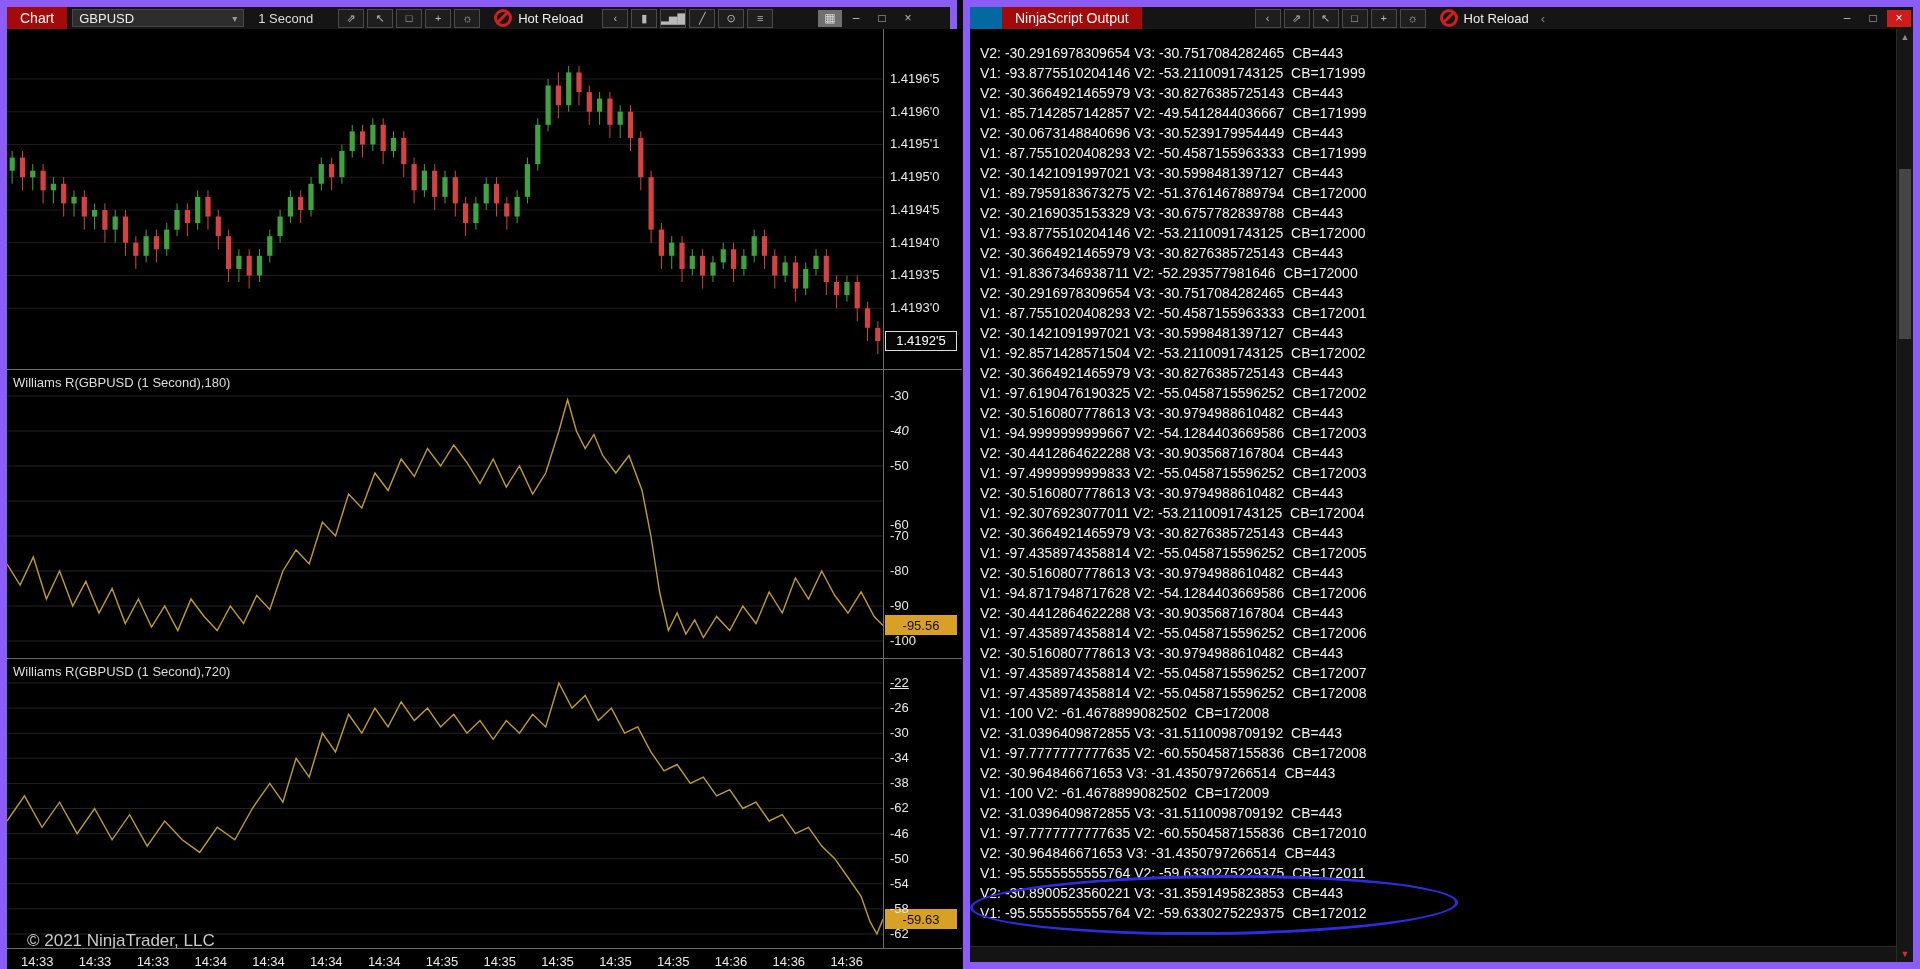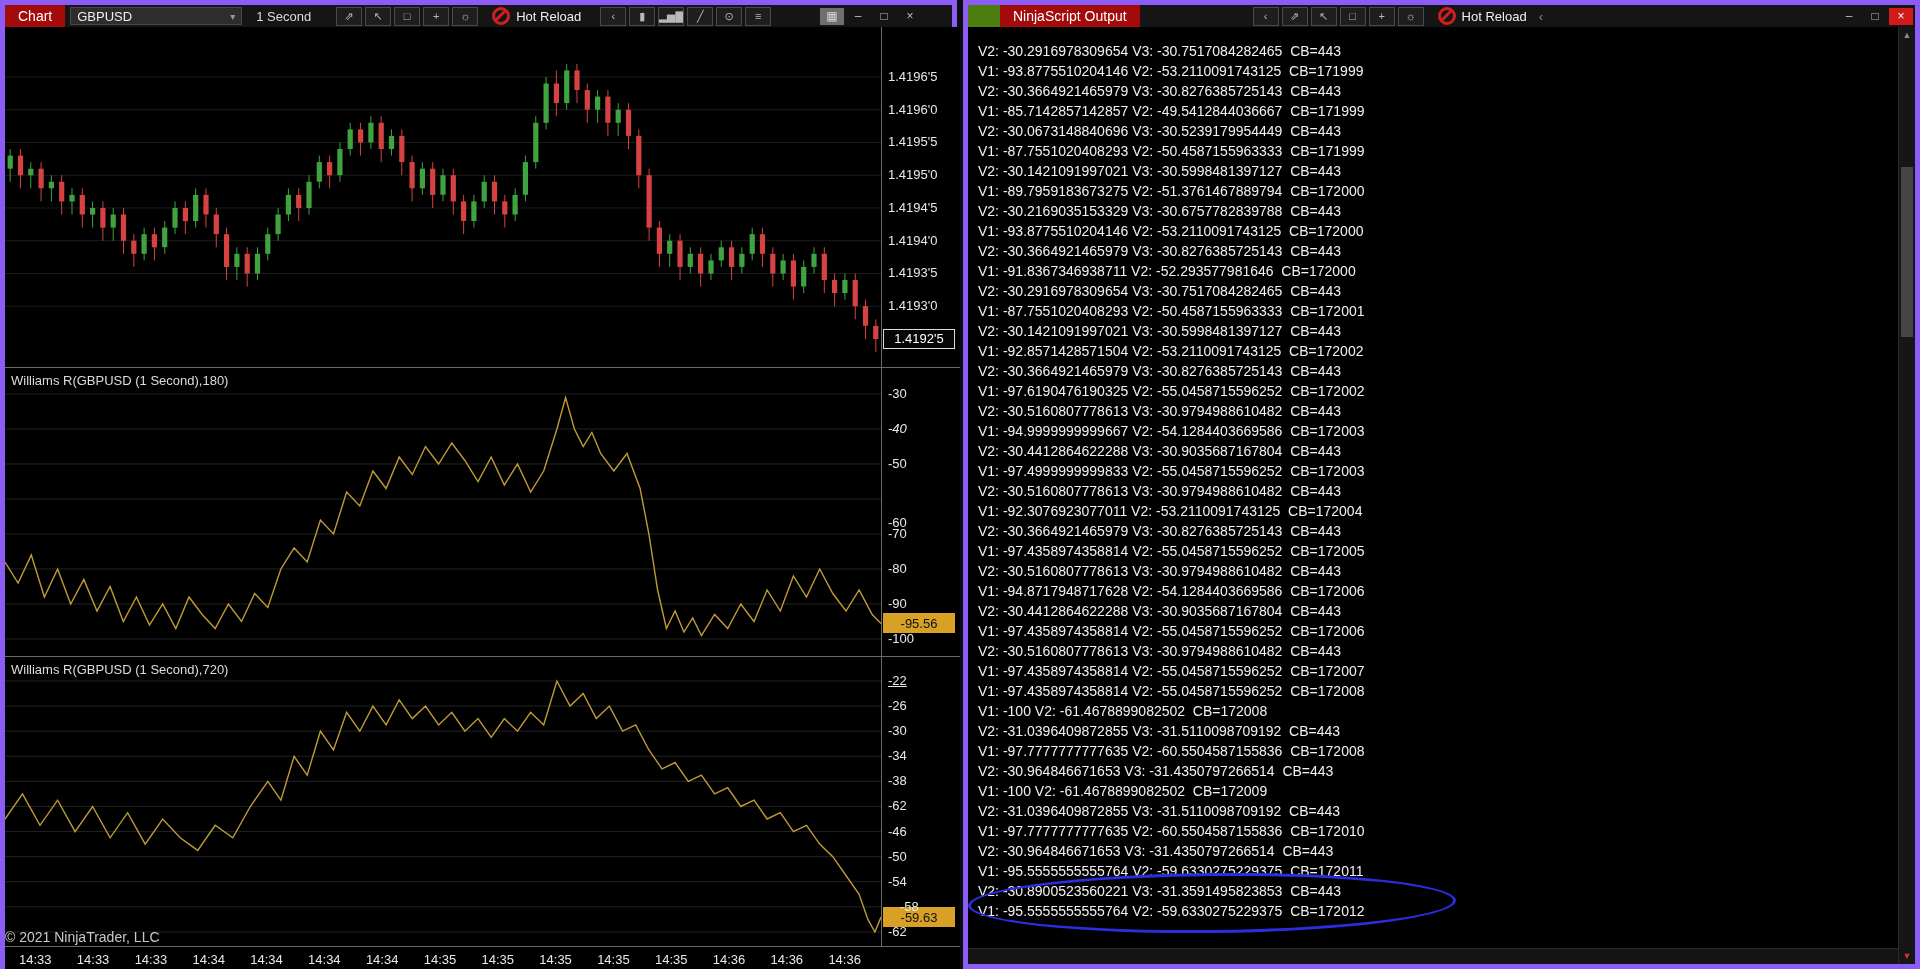--- a/index.html
+++ b/index.html
@@ -1,17 +1,17 @@
 <!DOCTYPE html>
 <html><head>
 <meta charset="utf-8">
 <style>
   html,body{margin:0;padding:0;background:#0c0c0c;width:1920px;height:969px;overflow:hidden;
     font-family:"Liberation Sans",sans-serif;}
-  .window{position:absolute;top:0;height:969px;background:#4d7c0f;border:5px solid #8b5cf6;box-sizing:border-box;}
+  .window{position:absolute;top:0;height:969px;background:#0369a1;border:7px solid #8b5cf6;box-sizing:border-box;}
   #chart-window{left:0;width:957px;}
   #output-window{left:963px;width:957px;padding-left:32px;}
 
   .titlebar{height:22px;background:#151515;display:flex;align-items:center;border-bottom:1px solid #3a3a3a;position:relative;}
   .red-label{background:#a30b0b;color:#fff;height:22px;display:flex;align-items:center;padding:0 13px;font-size:14px;flex:0 0 auto;}
   .symbol-select{margin-left:5px;background:#2d2d2d;border:1px solid #484848;color:#eee;height:16px;width:158px;
     display:flex;align-items:center;justify-content:space-between;padding:0 6px;font-size:13px;}
   .symbol-select .chev{color:#9a9a9a;font-size:10px;}
   .interval{color:#ddd;font-size:13px;margin-left:14px;}
   .tb-group{display:flex;align-items:center;}
@@ -33,21 +33,21 @@
 
   .chart-body{position:absolute;top:22px;left:0;width:955px;height:919px;background:#000;}
   svg.panel{position:absolute;left:0;display:block;}
   .sep{position:absolute;left:0;width:955px;height:1px;background:#6b6b6b;}
   .axis-col{position:absolute;left:876px;top:0;width:79px;height:919px;border-left:1px solid #6b6b6b;box-sizing:border-box;}
   .tick{position:absolute;left:6px;color:#e8e8e8;font-size:13px;white-space:nowrap;}
   .badge{position:absolute;left:1px;width:72px;height:20px;display:flex;align-items:center;justify-content:center;font-size:13px;box-sizing:border-box;}
   .badge.price{background:#060606;border:1px solid #dcdcdc;color:#fff;}
   .badge.gold{background:#d8a125;color:#101010;}
   .panel-label{position:absolute;left:6px;color:#ddd;font-size:13px;}
-  .copyright{position:absolute;left:0;color:#c9c9c9;font-size:14px;}
+  .copyright{position:absolute;left:20px;color:#c9c9c9;font-size:17px;}
   .time-axis{position:absolute;top:941px;left:0;width:955px;height:26px;border-top:1px solid #6b6b6b;box-sizing:border-box;background:#000;}
   .time-labels{width:876px;display:flex;justify-content:space-between;padding:5px 20px 0 14px;box-sizing:border-box;color:#e8e8e8;font-size:13px;}
 
   .output-body{position:absolute;top:22px;left:0;right:0;bottom:0;background:#000;overflow:hidden;}
   .lines-wrap{padding:14px 24px 0 10px;}
   .out-line{white-space:pre;height:20px;line-height:20px;font-size:14px;color:#f2f2f2;}
   .ellipse-annot{position:absolute;left:0px;top:846px;width:482px;height:54px;border:3px solid #2a2ee0;border-radius:50%;
     transform:rotate(-0.6deg);pointer-events:none;z-index:5;}
   .vscroll{position:absolute;right:0;top:0;bottom:0;width:17px;background:#161616;border-left:1px solid #2a2a2a;box-sizing:border-box;}
   .vscroll .arr{position:absolute;width:100%;text-align:center;font-size:9px;color:#8a8a8a;}
@@ -304,21 +304,21 @@
     <div class="sep" style="top:629px"></div>
     <div class="panel-label" style="top:346px">Williams R(GBPUSD (1 Second),180)</div>
     <div class="panel-label" style="top:635px">Williams R(GBPUSD (1 Second),720)</div>
     <div class="copyright" style="top:902px">© 2021 NinjaTrader, LLC</div>
     <div class="axis-col">
       <div class="badge price" style="top: 301.976px;">1.4192'5</div>
       <div class="badge gold" style="top: 586.445px;">-95.56</div>
       <div class="badge gold" style="top: 880.103px;">-59.63</div>
     <div class="tick" style="top: 41.9765px;">1.4196'5</div>
         <div class="tick" style="top: 74.7265px;">1.4196'0</div>
-        <div class="tick" style="top: 107.476px;">1.4195'5</div>
+        <div class="tick" style="top: 107.476px;">1.4195'1</div>
         <div class="tick" style="top: 140.226px;">1.4195'0</div>
         <div class="tick" style="top: 172.976px;">1.4194'5</div>
         <div class="tick" style="top: 205.726px;">1.4194'0</div>
         <div class="tick" style="top: 238.476px;">1.4193'5</div>
         <div class="tick" style="top: 271.226px;">1.4193'0</div>
         <div class="tick" style="top: 358.985px;">-30</div>
         <div class="tick" style="top: 393.985px; font-style: italic;">-40</div>
         <div class="tick" style="top: 428.985px;">-50</div>
         <div class="tick" style="top: 488px; text-align: right;">-60</div>
         <div class="tick" style="top: 498.985px;">-70</div>
@@ -327,21 +327,21 @@
         <div class="tick" style="top: 603.985px; text-align: right;">-100</div>
         <div class="tick" style="top: 645.975px; text-decoration: underline;">-22</div>
         <div class="tick" style="top: 671.074px;">-26</div>
         <div class="tick" style="top: 696.174px;">-30</div>
         <div class="tick" style="top: 721.274px;">-34</div>
         <div class="tick" style="top: 746.375px;">-38</div>
         <div class="tick" style="top: 771.475px;">-62</div>
         <div class="tick" style="top: 796.574px;">-46</div>
         <div class="tick" style="top: 821.674px;">-50</div>
         <div class="tick" style="top: 846.774px;">-54</div>
-        <div class="tick" style="top: 871.875px; margin-left: 12px;">-58</div>
+        <div class="tick" style="top: 871.875px;">-58</div>
         <div class="tick" style="top: 896.975px;">-62</div>
       </div>
   </div>
 
   <div class="time-axis">
     <div class="time-labels">
         <div>14:33</div>
         <div>14:33</div>
         <div>14:33</div>
         <div>14:34</div>

